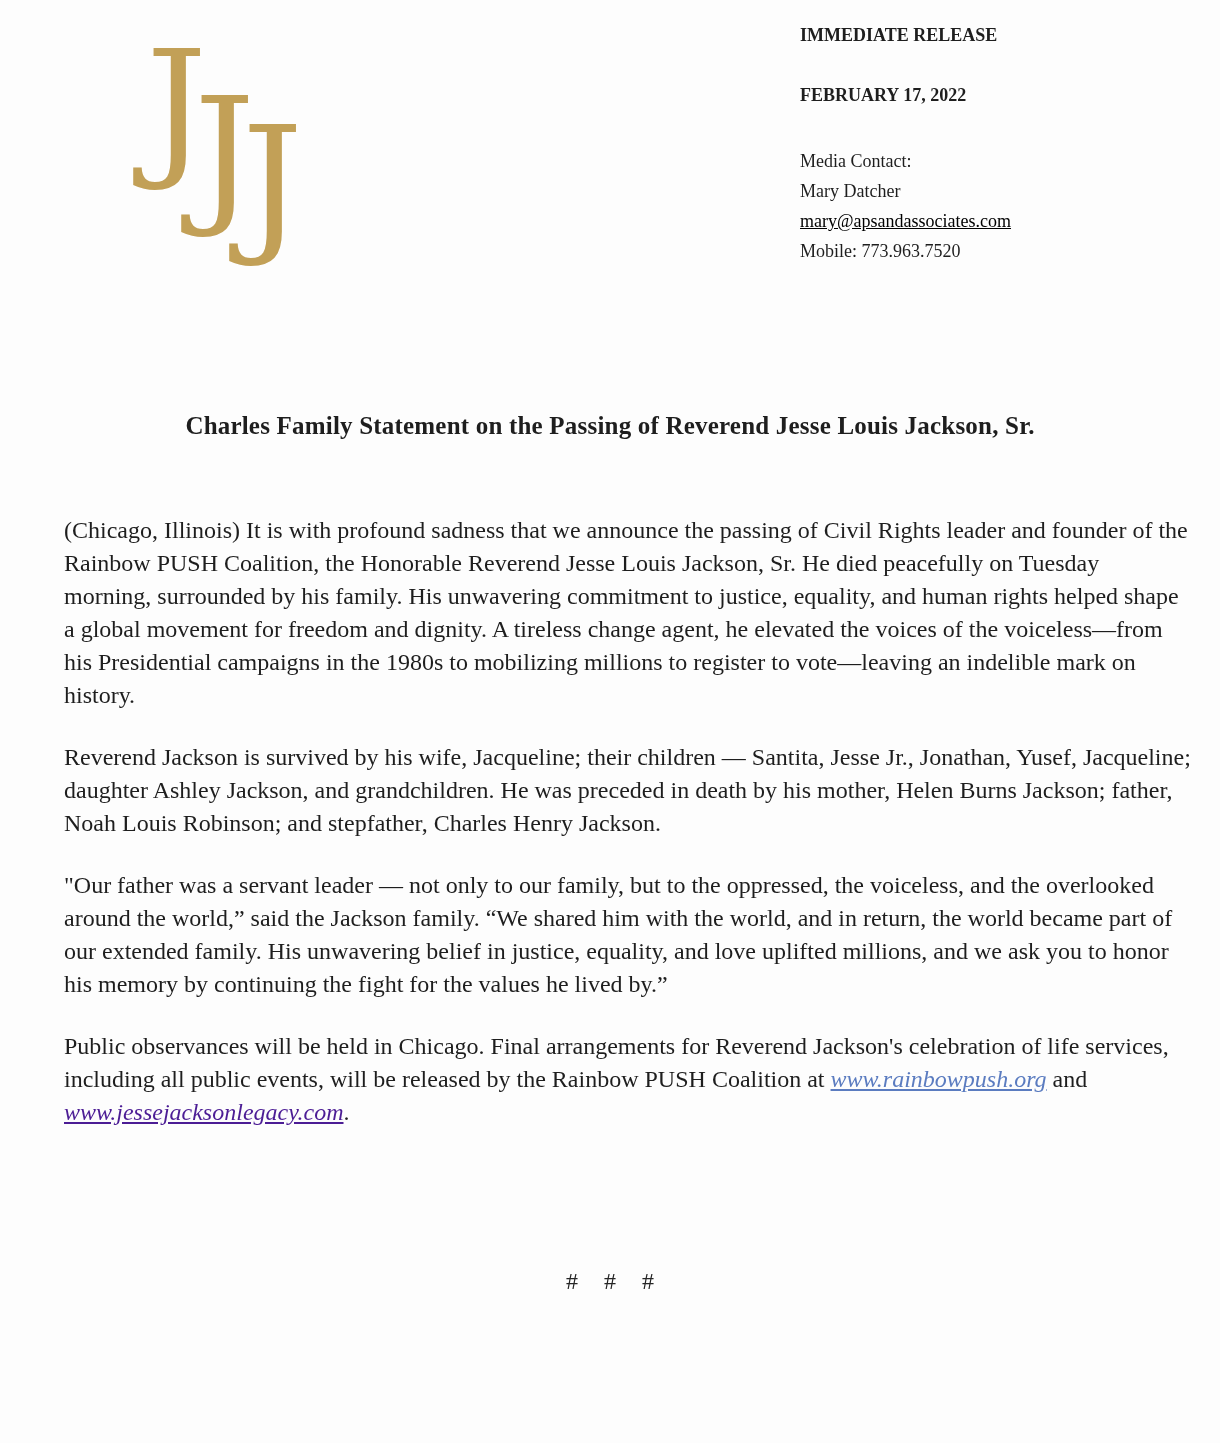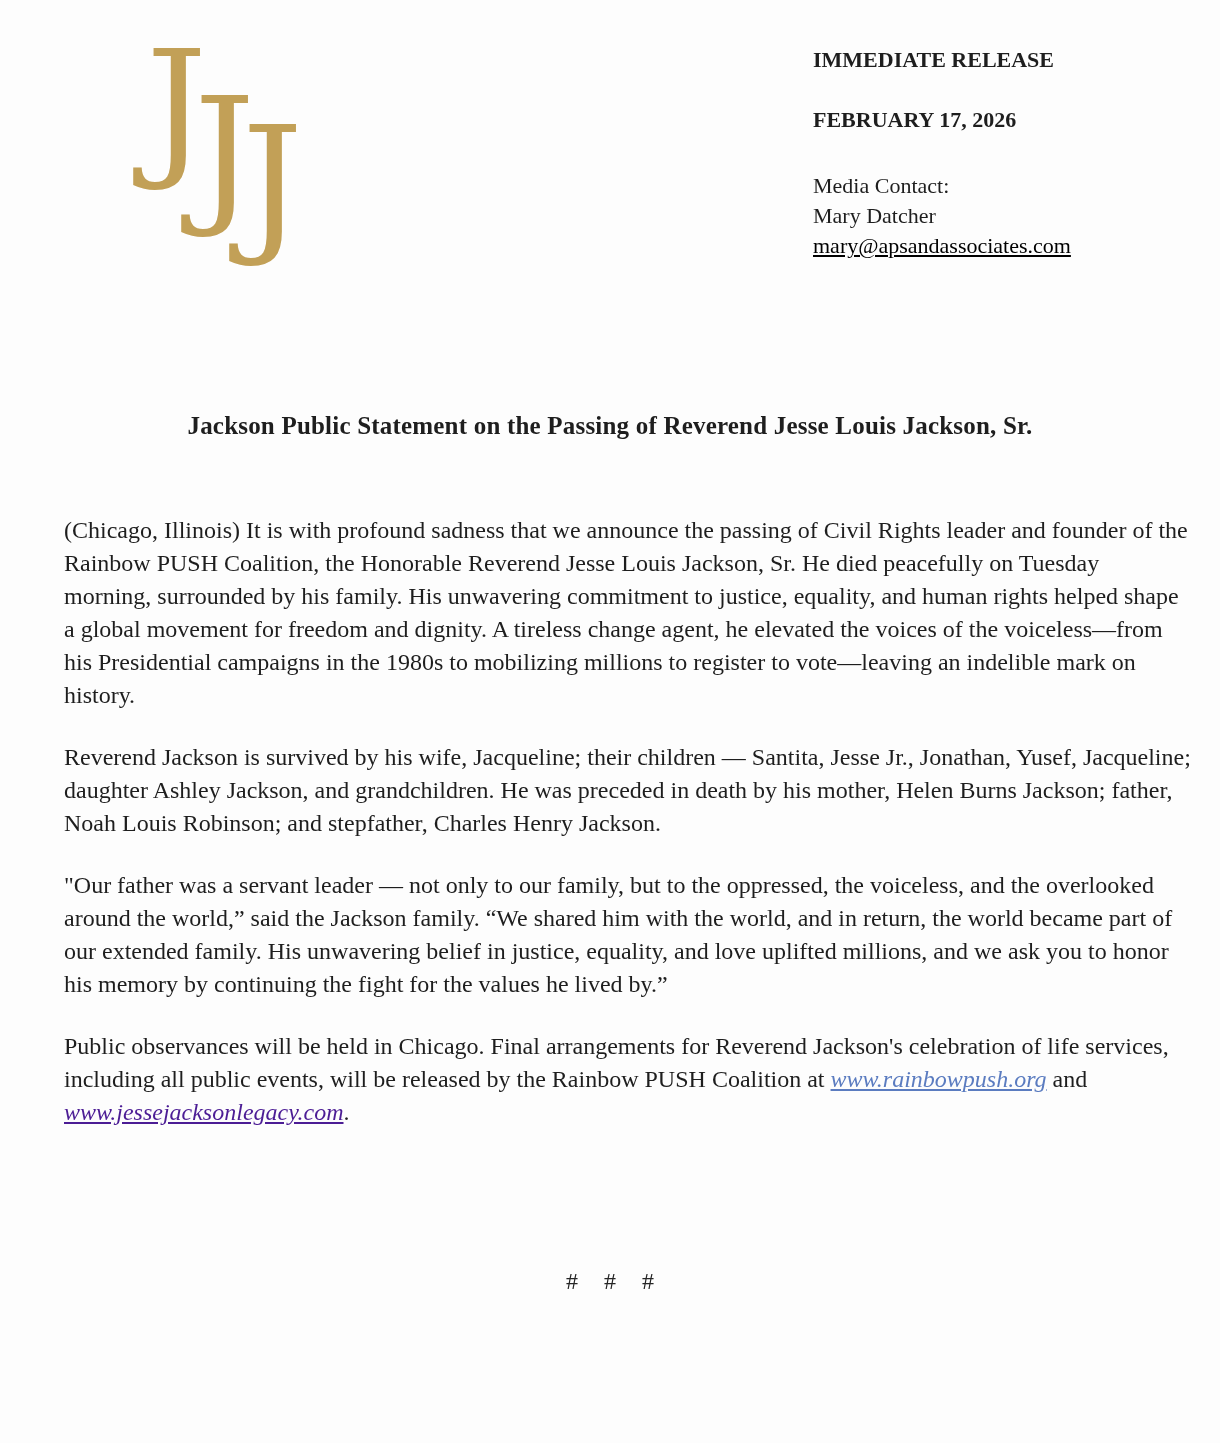--- a/index.html
+++ b/index.html
@@ -35,25 +35,24 @@
     color: #c2a057;
   }
   .logo .j1 { left: 8px;   top: 0; }
   .logo .j2 { left: 56px;  top: 47px; }
   .logo .j3 { left: 104px; top: 76px; }
 
   
   .contact-block {
     position: absolute;
     left: 800px;
-    top: 45px;
+    top: 20px;
     width: 400px;
-    font-size: 22px;
+    font-size: 18px;
     line-height: 30px;
-    margin-left: 13px;
   }
   .contact-block .release {
     font-weight: bold;
     margin-bottom: 30px;
   }
   .contact-block .date {
     font-weight: bold;
     margin-bottom: 36px;
   }
   .contact-block .line { font-weight: normal; }
@@ -110,29 +109,30 @@
 <div class="page">
 
   <div class="logo">
     <span class="j1">J</span>
     <span class="j2">J</span>
     <span class="j3">J</span>
   </div>
 
   <div class="contact-block">
     <div class="release">IMMEDIATE RELEASE</div>
-    <div class="date">FEBRUARY 17, 2026</div>
+    <div class="date">FEBRUARY 17, 2022</div>
     <div class="line">Media Contact:</div>
     <div class="line">Mary Datcher</div>
     <div class="line">
       <a class="email" style="color:#000000">mary@apsandassociates.com</a>
     </div>
+    <div class="line">Mobile: 773.963.7520</div>
   </div>
 
-  <div class="doc-title">Jackson Public Statement on the Passing of Reverend Jesse Louis Jackson, Sr.</div>
+  <div class="doc-title">Charles Family Statement on the Passing of Reverend Jesse Louis Jackson, Sr.</div>
 
   <div class="body-text">
     <p>(Chicago, Illinois) It is with profound sadness that we announce the passing of Civil Rights leader and founder of the Rainbow PUSH Coalition, the Honorable Reverend Jesse Louis Jackson, Sr. He died peacefully on Tuesday morning, surrounded by his family. His unwavering commitment to justice, equality, and human rights helped shape a global movement for freedom and dignity. A tireless change agent, he elevated the voices of the voiceless—from his Presidential campaigns in the 1980s to mobilizing millions to register to vote—leaving an indelible mark on history.</p>
     <p>Reverend Jackson is survived by his wife, Jacqueline; their children — Santita, Jesse Jr., Jonathan, Yusef, Jacqueline; daughter Ashley Jackson, and grandchildren. He was preceded in death by his mother, Helen Burns Jackson; father, Noah Louis Robinson; and stepfather, Charles Henry Jackson.</p>
     <p>"Our father was a servant leader — not only to our family, but to the oppressed, the voiceless, and the overlooked around the world,” said the Jackson family. “We shared him with the world, and in return, the world became part of our extended family. His unwavering belief in justice, equality, and love uplifted millions, and we ask you to honor his memory by continuing the fight for the values he lived by.”</p>
     <p><span>Public observances will be held in Chicago. Final arrangements for Reverend Jackson's celebration of life services, including all public events, will be released by the Rainbow PUSH Coalition at </span><a style="color:#5b7cc0">www.rainbowpush.org</a><span> and </span><a style="color:#4c1d95">www.jessejacksonlegacy.com</a><span>.</span></p>
   </div>
 
   <div class="end-mark"># # #</div>
 

